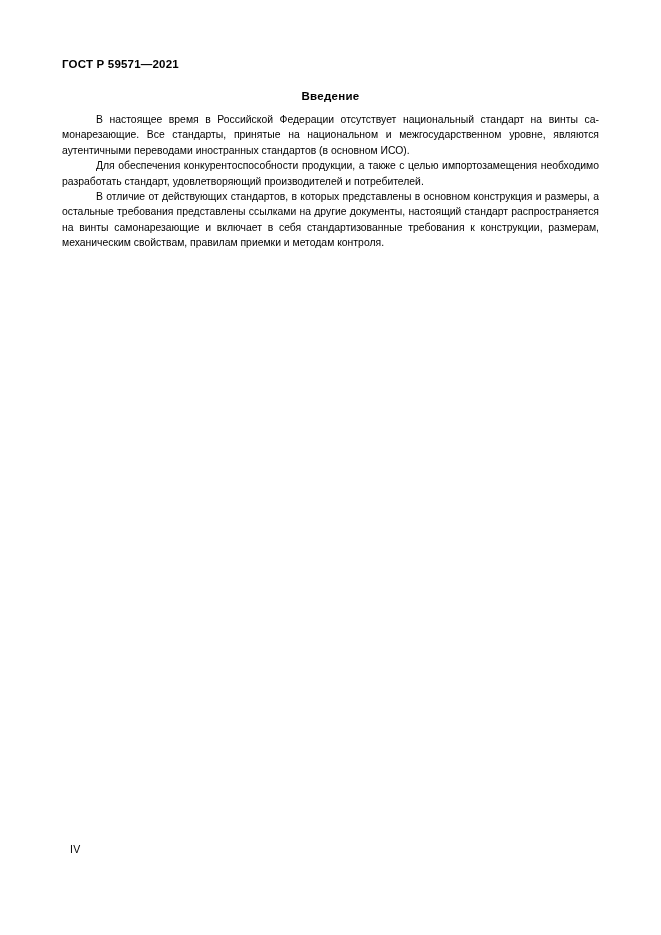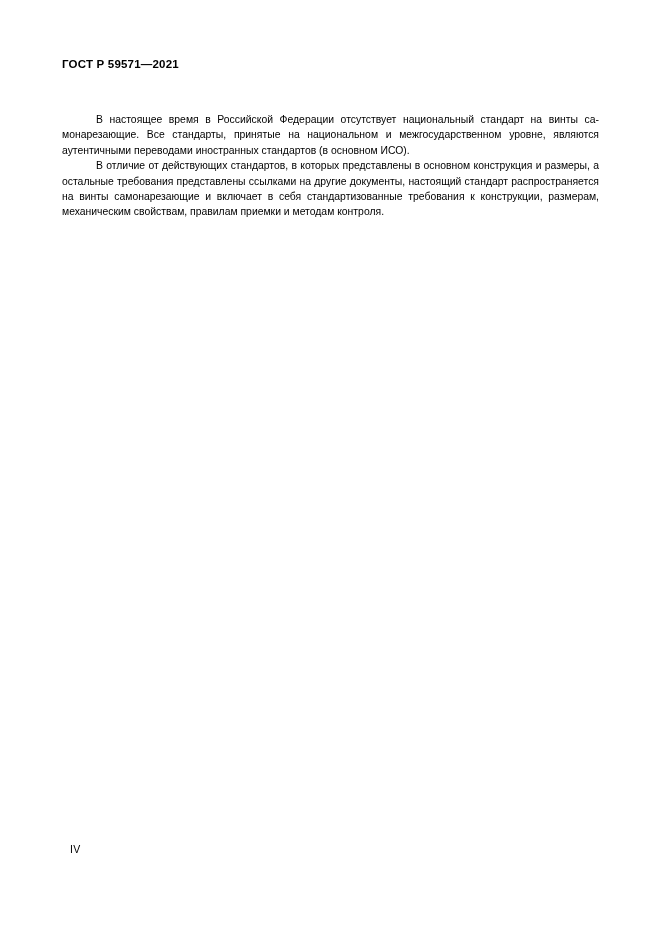--- a/index.html
+++ b/index.html
@@ -68,21 +68,23 @@
     letter-spacing: 0.3px;
   }
 </style>
 </head>
 <body>
 
 <div class="page">
 
   <div class="header-standard">ГОСТ Р 59571—2021</div>
 
+  <div class="doc-title">Введение</div>
 
   <div class="content">
     <p class="para">В настоящее время в Российской Федерации отсутствует национальный стандарт на винты са­монарезающие. Все стандарты, принятые на национальном и межгосударственном уровне, являются аутентичными переводами иностранных стандартов (в основном ИСО).</p>
+    <p class="para">Для обеспечения конкурентоспособности продукции, а также с целью импортозамещения необхо­димо разработать стандарт, удовлетворяющий производителей и потребителей.</p>
     <p class="para">В отличие от действующих стандартов, в которых представлены в основном конструкция и раз­меры, а остальные требования представлены ссылками на другие документы, настоящий стандарт распространяется на винты самонарезающие и включает в себя стандартизованные требования к кон­струкции, размерам, механическим свойствам, правилам приемки и методам контроля.</p>
   </div>
 
   <div class="page-number">IV</div>
 
 </div>
 
 </body></html>

